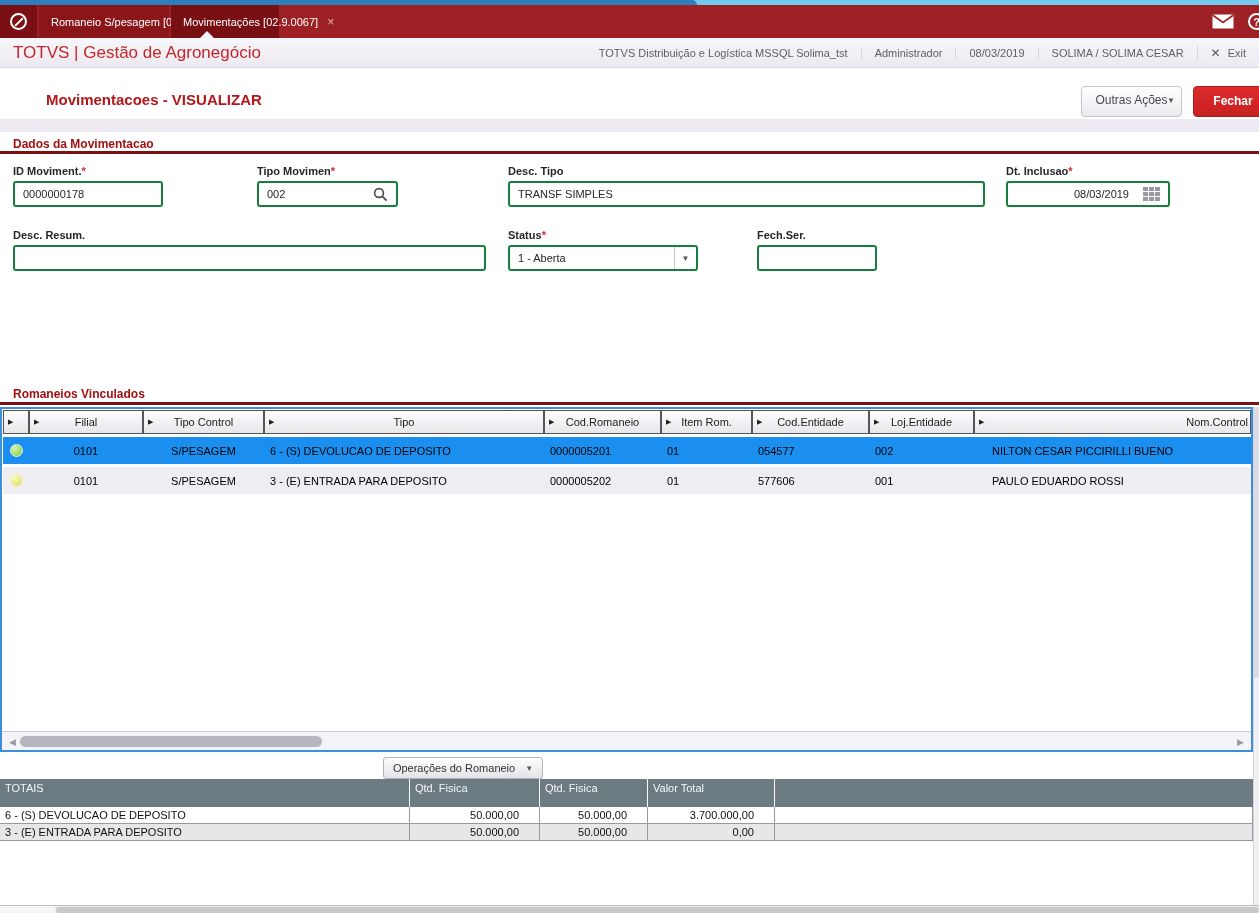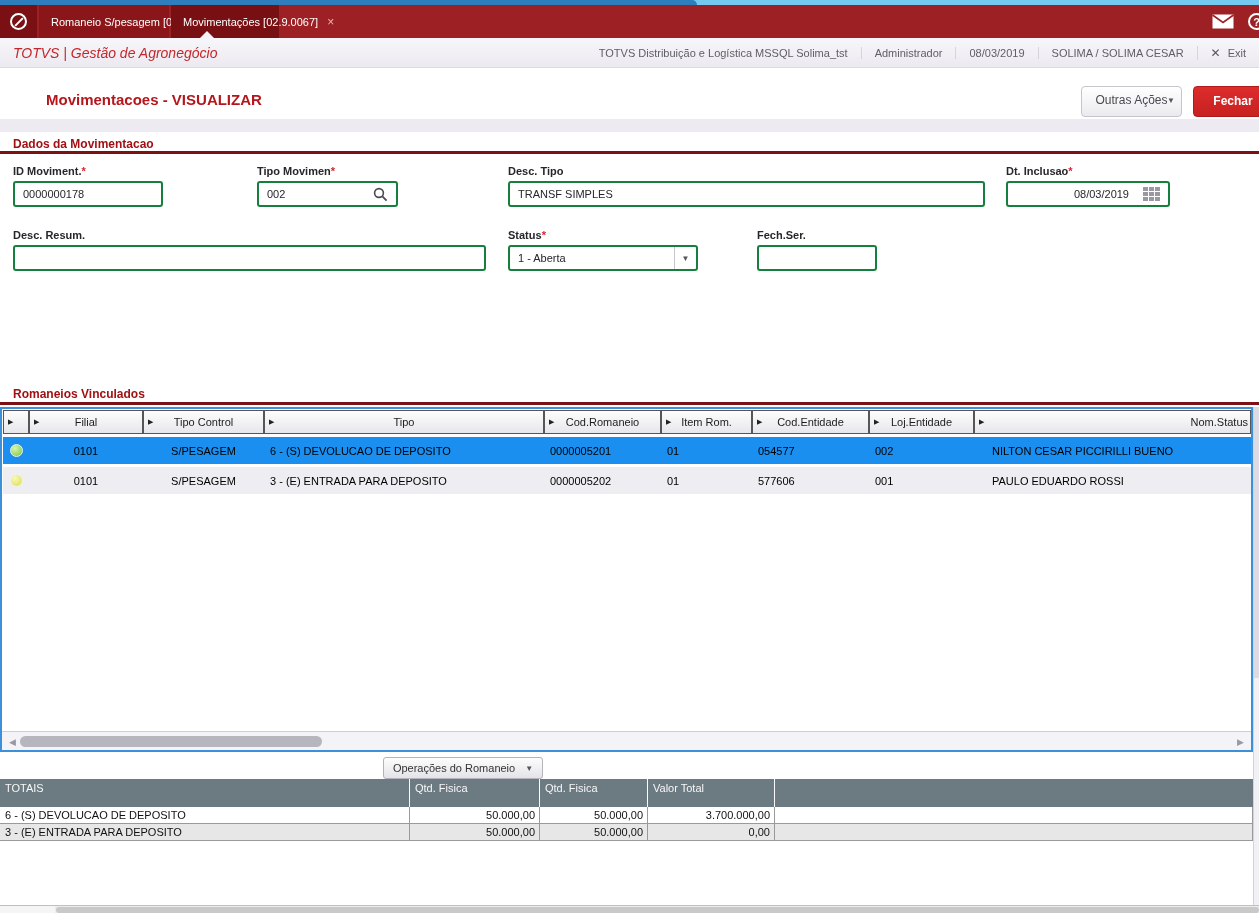--- a/index.html
+++ b/index.html
@@ -20,21 +20,21 @@
   .tab.t1 { background:#8a161a; }
   .tab.t2 { background:#780f13; }
   .tab .close { margin-left:9px; color:#e9b3b3; font-size:12px; line-height:1; }
   .tab .notch { position:absolute; bottom:0; left:27%; width:0; height:0; border-left:7px solid transparent; border-right:7px solid transparent; border-bottom:7px solid #f4f3f7; }
   .tabbar-spacer { flex:1; }
   .tab-icons { display:flex; align-items:center; gap:14px; padding-right:0; }
   .help-badge { width:17px; height:17px; border:2px solid #fff; border-radius:50%; color:#fff; font-size:11px; font-weight:bold; display:flex; align-items:center; justify-content:center; margin-right:-6px; }
 
   
   .app-header { position:absolute; top:38px; left:0; width:1259px; height:30px; background:linear-gradient(#f7f6fa,#eceaf0); border-bottom:1px solid #dddbe2; display:flex; align-items:center; }
-  .brand { margin-left:13px; color:#c3272b; font-size:14px; white-space:nowrap;font-style:italic; }
+  .brand { margin-left:13px; color:#c3272b; font-size:17px; white-space:nowrap; }
   .header-right { margin-left:auto; display:flex; align-items:center; height:100%; font-size:11px; color:#5e5e66; }
   .header-item { padding:0 13px; border-left:1px solid #d6d4dc; white-space:nowrap; display:flex; align-items:center; gap:7px; }
   .header-item:first-child { border-left:none; }
   .exit-x { font-size:12px; color:#55555e; }
 
   
   .title-band { position:absolute; top:119px; left:0; width:1259px; height:13px; background:#edebf1; }
   .page-title { position:absolute; top:91px; left:46px; color:#b5161b; font-size:15px; font-weight:bold; }
   .btn-outras { position:absolute; top:86px; left:1081px; width:101px; height:31px; background:linear-gradient(#ffffff,#ebeaee); border:1px solid #c6c4cc; border-radius:4px; font-size:12px; color:#4a4a52; text-align:center; line-height:27px; cursor:pointer; }
   .btn-outras .caret { position:absolute; right:6px; bottom:2px; font-size:8px; color:#55555c; }
@@ -89,21 +89,21 @@
   
   .totals { position:absolute; top:779px; left:0; width:1253px; }
   .thdr { display:flex; height:28px; background:#6c7a81; color:#f7f7f7; font-size:11px; }
   .th-cell { padding:3px 0 0 5px; border-right:1px solid #fbfbfb; overflow:hidden; white-space:nowrap; }
   .th-cell:last-child { border-right:none; }
   .t0{width:410px;flex:0 0 auto}.t1{width:130px;flex:0 0 auto}.t2{width:108px;flex:0 0 auto}.t3{width:127px;flex:0 0 auto}.t4{flex:1;min-width:0}
   .trow { display:flex; height:17px; font-size:11px; color:#111; }
   .trow.alt { background:#e7e7e7; }
   .td-cell { border-right:1px solid #9a9a9a; border-bottom:1px solid #9a9a9a; display:flex; align-items:center; overflow:hidden; white-space:nowrap; }
   .td-cell.lbl { padding-left:5px; }
-  .td-cell.num { justify-content:flex-end; padding-right:4px; }
+  .td-cell.num { justify-content:flex-end; padding-right:20px; }
 
   
   .bottom-scroll { position:absolute; top:905px; left:0; width:1259px; height:8px; background:#ececec; border-top:1px solid #c0c0c0; }
   .bottom-scroll .corner { position:absolute; left:0; top:0; width:55px; height:7px; background:#f5f5f5; }
   .bottom-scroll .bthumb { position:absolute; left:56px; right:0; top:1px; height:6px; background:#c9c9c9; border-radius:3px; cursor:grab; }
 
   svg { display:block; }
 </style>
 </head>
 <body>
@@ -253,21 +253,21 @@
       <div class="gh-cell w6">
           <span class="colarrow">▶</span>
           <span class="gh-label">Cod.Entidade</span>
         </div>
       <div class="gh-cell w7">
           <span class="colarrow">▶</span>
           <span class="gh-label">Loj.Entidade</span>
         </div>
       <div class="gh-cell w8 last">
           <span class="colarrow">▶</span>
-          <span class="gh-label">Nom.Status</span>
+          <span class="gh-label">Nom.Control</span>
         </div>
     </div>
 
     <div class="grow sel">
       <div class="gcell w0">
           <span class="ball green"></span>
         </div>
       <div class="gcell w1 ctr">0101</div>
       <div class="gcell w2 ctr">S/PESAGEM</div>
       <div class="gcell w3 pad">6 - (S) DEVOLUCAO DE DEPOSITO</div>

